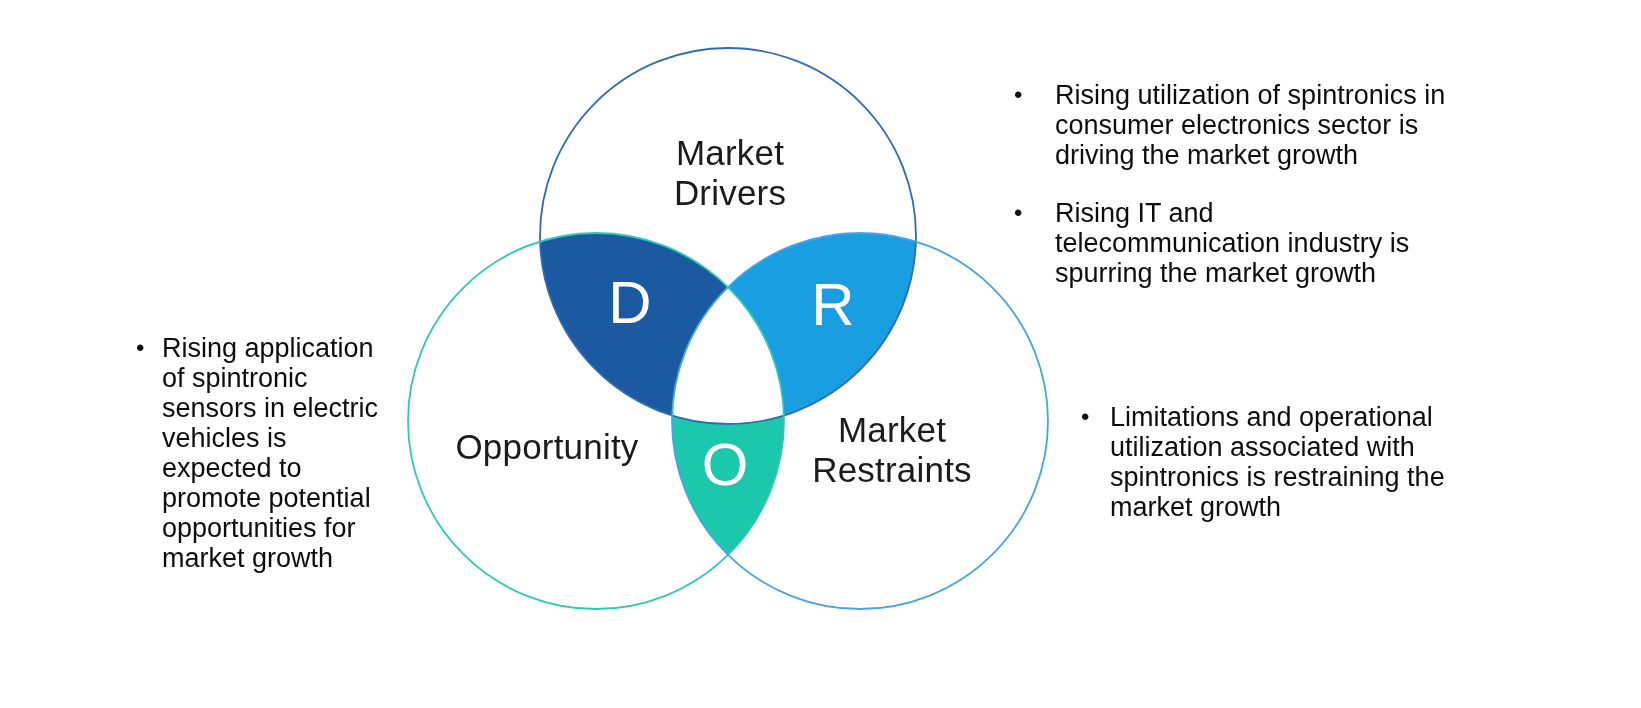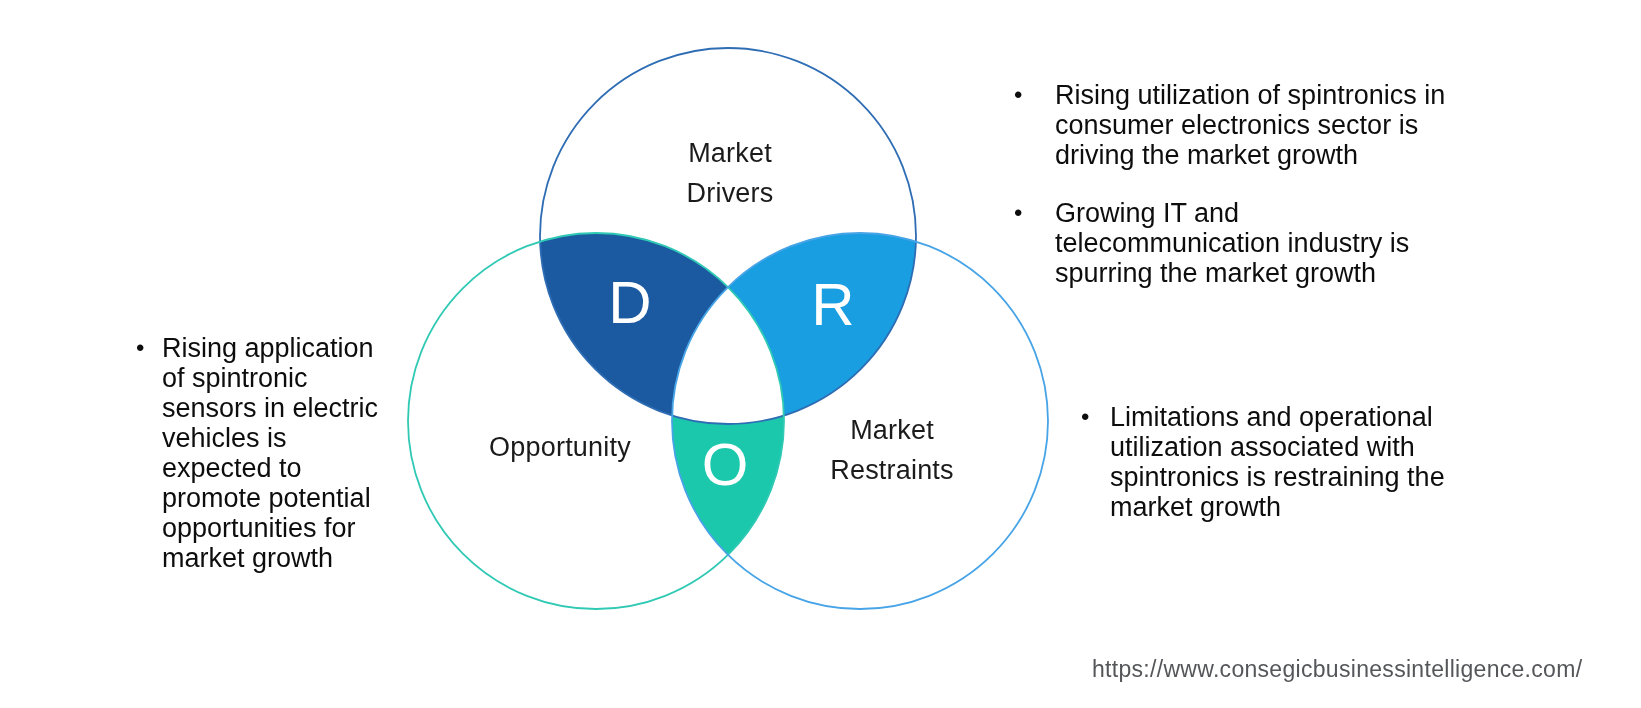--- a/index.html
+++ b/index.html
@@ -3,25 +3,25 @@
 <meta charset="utf-8">
 <style>
   html,body{margin:0;padding:0;background:#ffffff;}
   .stage{
     position:relative;width:1641px;height:708px;background:#ffffff;overflow:hidden;
     font-family:"Liberation Sans", sans-serif;color:#141414;
   }
   .venn-svg{position:absolute;left:0;top:0;width:1641px;height:708px;}
 
   .circle-label{
-    position:absolute;text-align:center;font-size:27px;line-height:40px;
+    position:absolute;text-align:center;font-size:35px;line-height:40px;
     color:#1b1b1b;white-space:pre-line;letter-spacing:0.2px;
   }
   .label-drivers{left:590px;top:133px;width:280px;}
-  .label-opportunity{left:420px;top:427px;width:280px;}
+  .label-opportunity{left:407px;top:427px;width:280px;}
   .label-restraints{left:752px;top:410px;width:280px;}
 
   .lens-letter{
     position:absolute;width:104px;height:70px;line-height:70px;text-align:center;
     font-size:60px;color:#ffffff;font-weight:400;
   }
   .letter-d{left:578px;top:268px;}
   .letter-r{left:781px;top:270px;}
   .letter-o{left:673px;top:430px;}
 
@@ -103,31 +103,30 @@
 
   <div class="bullet-group group-top-right">
     <div class="bullet-item">
       <span class="bullet-dot">•</span>
       <span class="bullet-text">Rising utilization of spintronics in
 consumer electronics sector is
 driving the market growth</span>
     </div>
     <div class="bullet-item">
       <span class="bullet-dot">•</span>
-      <span class="bullet-text">Growing IT and
+      <span class="bullet-text">Rising IT and
 telecommunication industry is
 spurring the market growth</span>
     </div>
   </div>
 
   <div class="bullet-group group-bottom-right">
     <div class="bullet-item">
       <span class="bullet-dot">•</span>
       <span class="bullet-text">Limitations and operational
 utilization associated with
 spintronics is restraining the
 market growth</span>
     </div>
   </div>
 
-  <div class="footer-url">https://www.consegicbusinessintelligence.com/</div>
 
 </div>
 
 </body></html>

